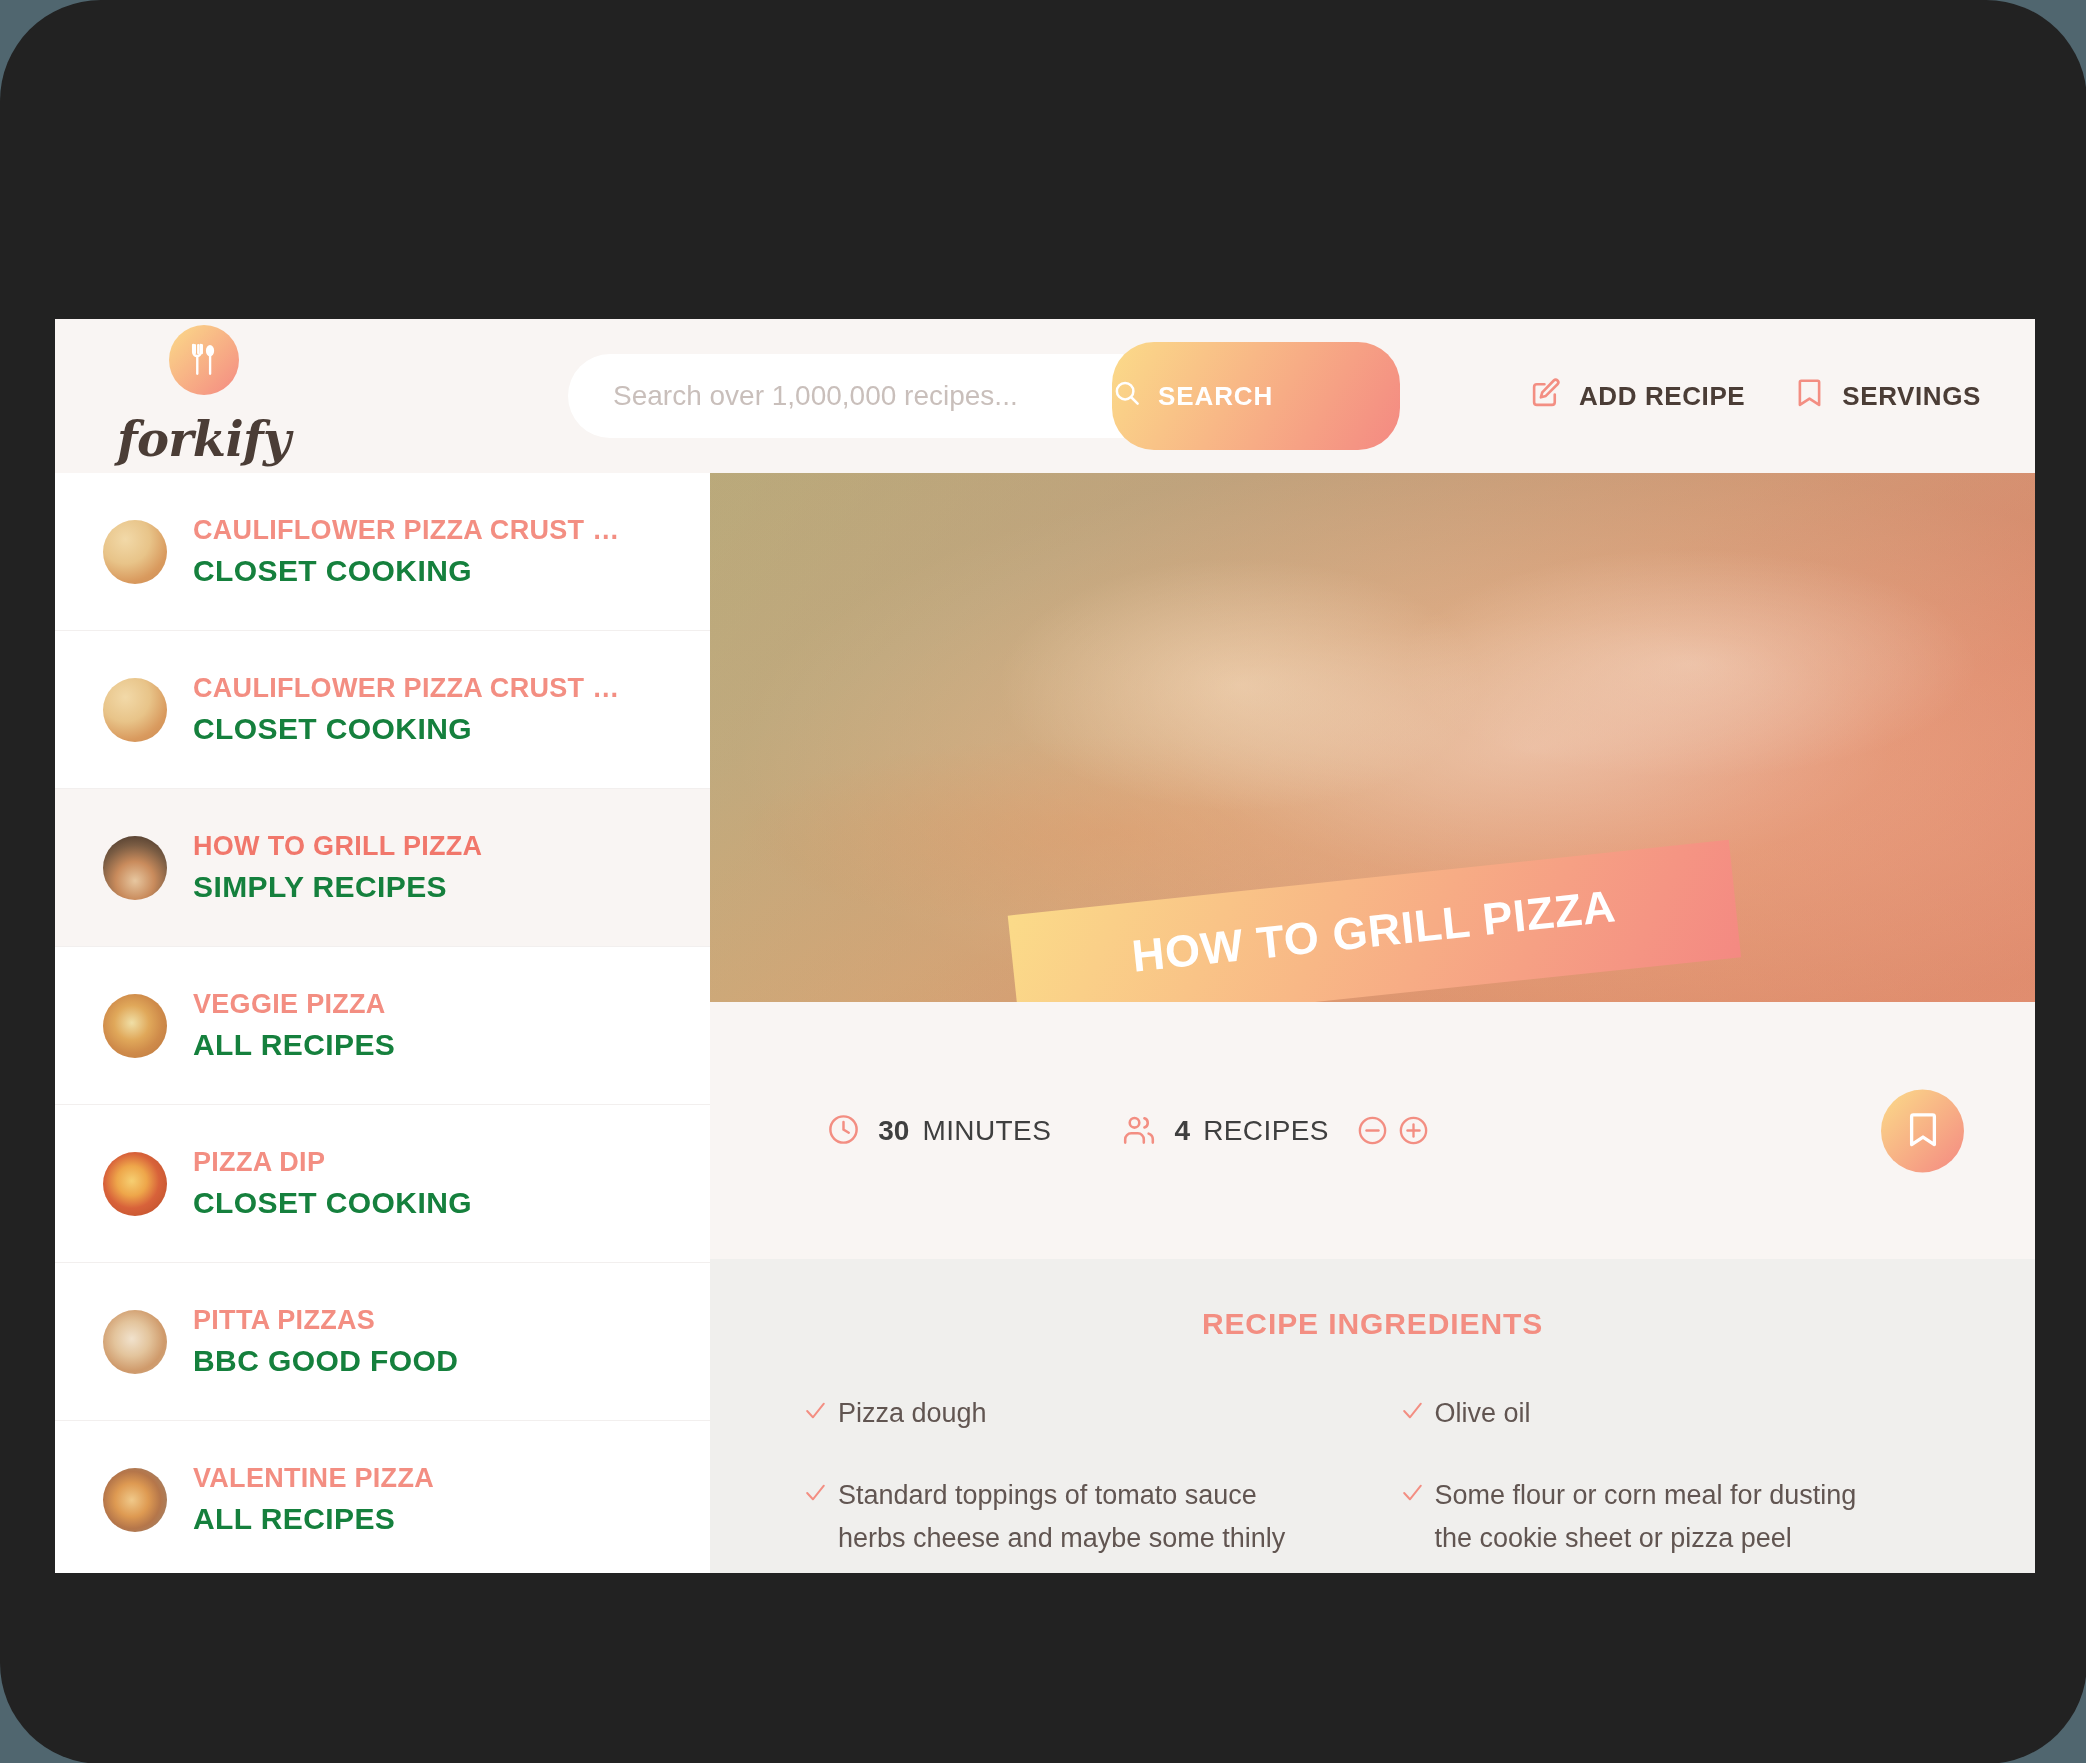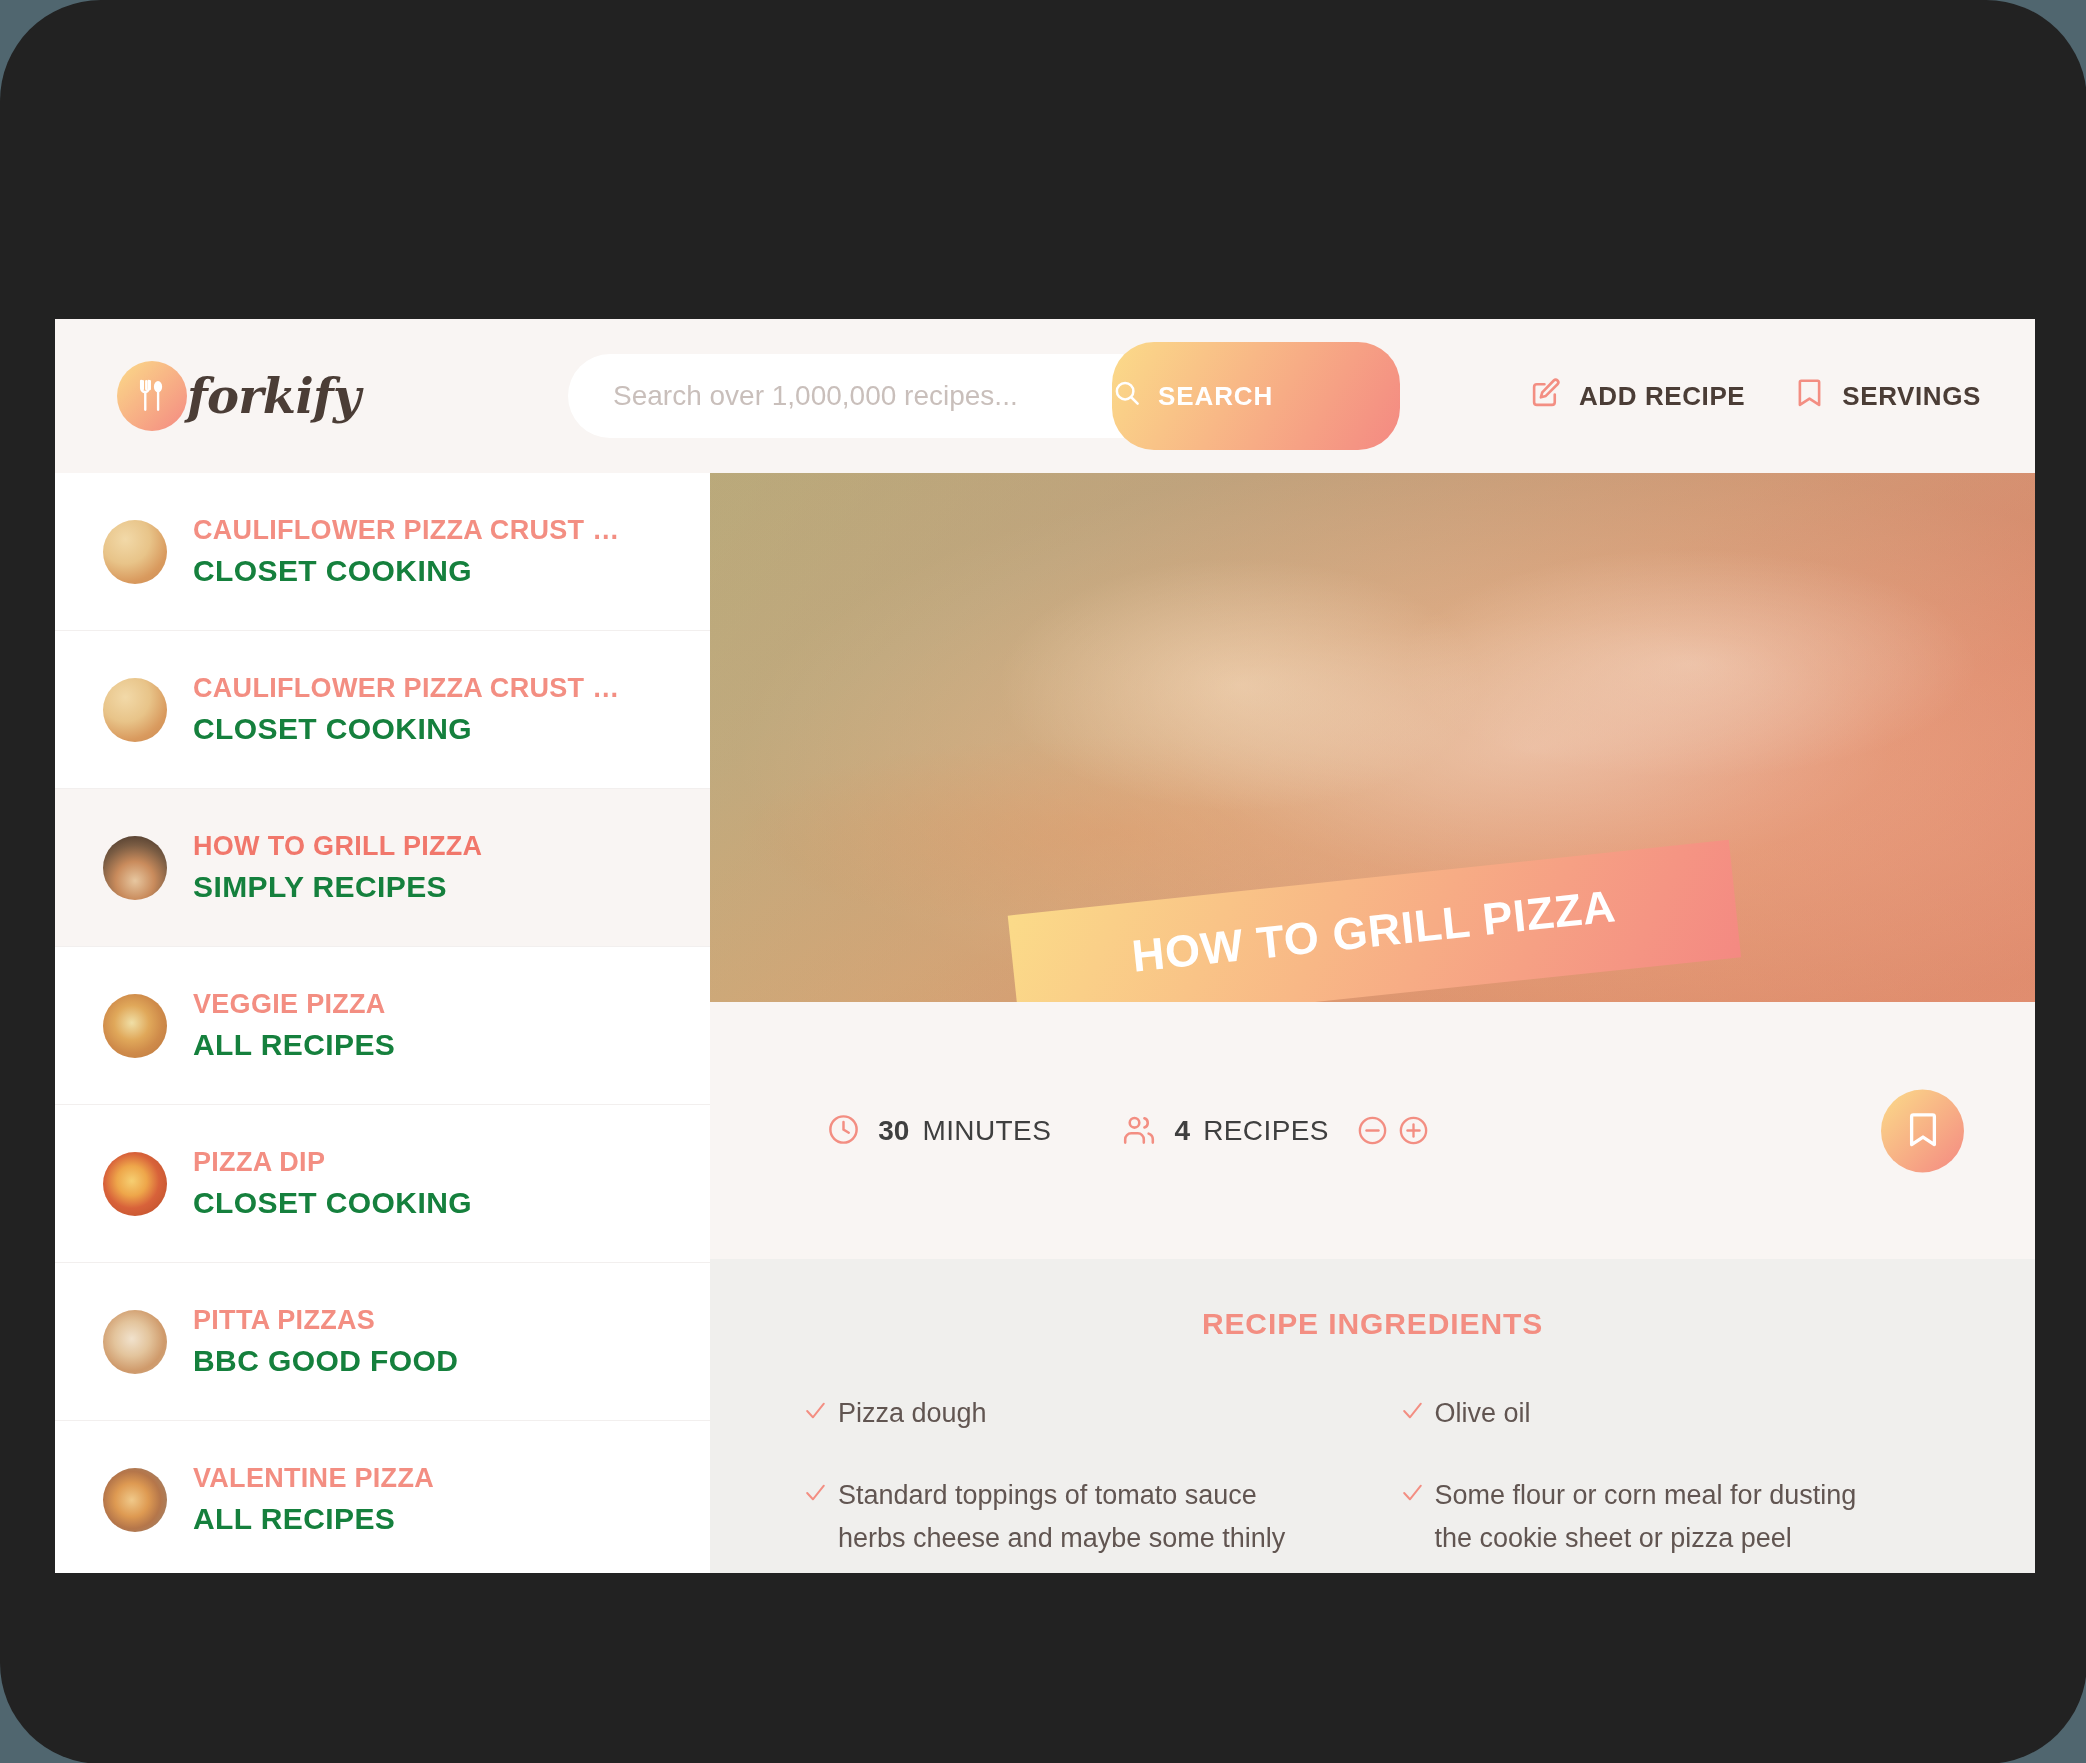--- a/index.html
+++ b/index.html
@@ -39,21 +39,22 @@
     width: 1980px; height: 154px;
     background: #f9f5f3;
     display: flex;
     align-items: center;
   }
 
   #logo-group {
     display: flex;
     align-items: center;
     margin-left: 62px;
-    gap: 0;
+    gap: 16px;
+    flex-direction: column;
   }
   #logo-badge {
     width: 70px; height: 70px;
     border-radius: 50%;
     background: linear-gradient(135deg, #fbdb89 0%, #f48982 100%);
     display: flex; align-items: center; justify-content: center;
   }
   #logo-wordmark {
     font-family: "DejaVu Serif", serif;
     font-style: italic;

